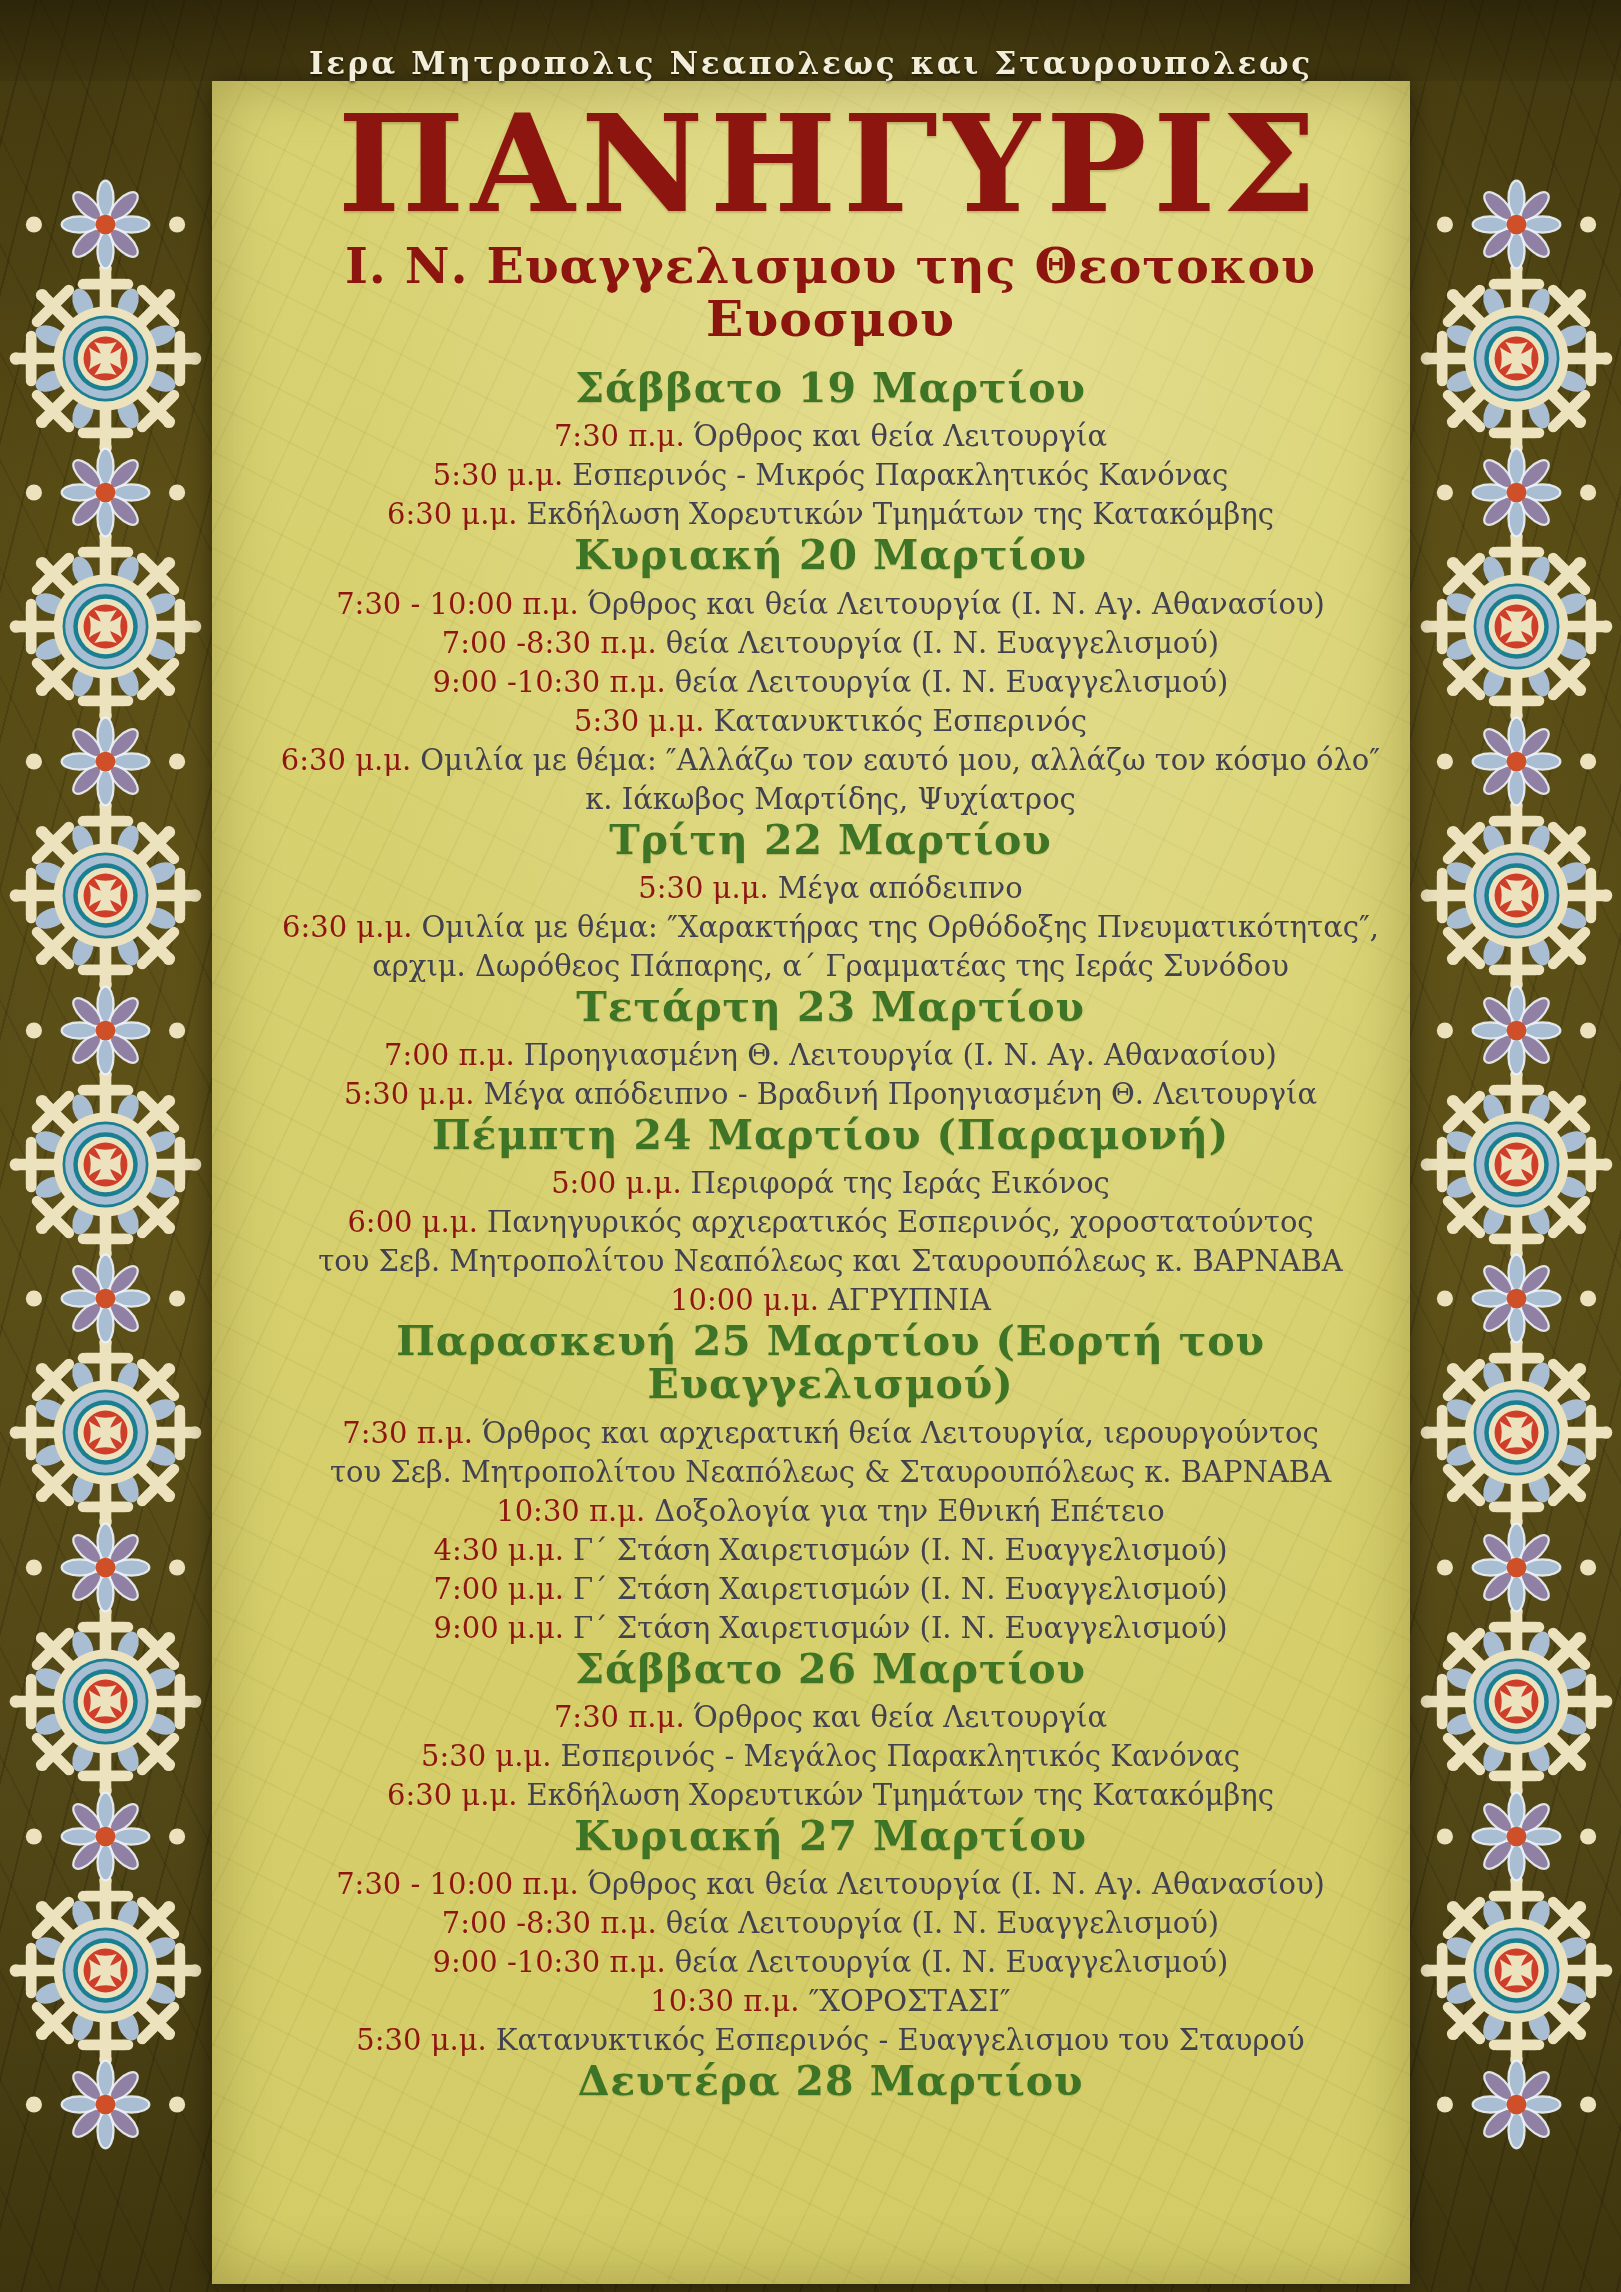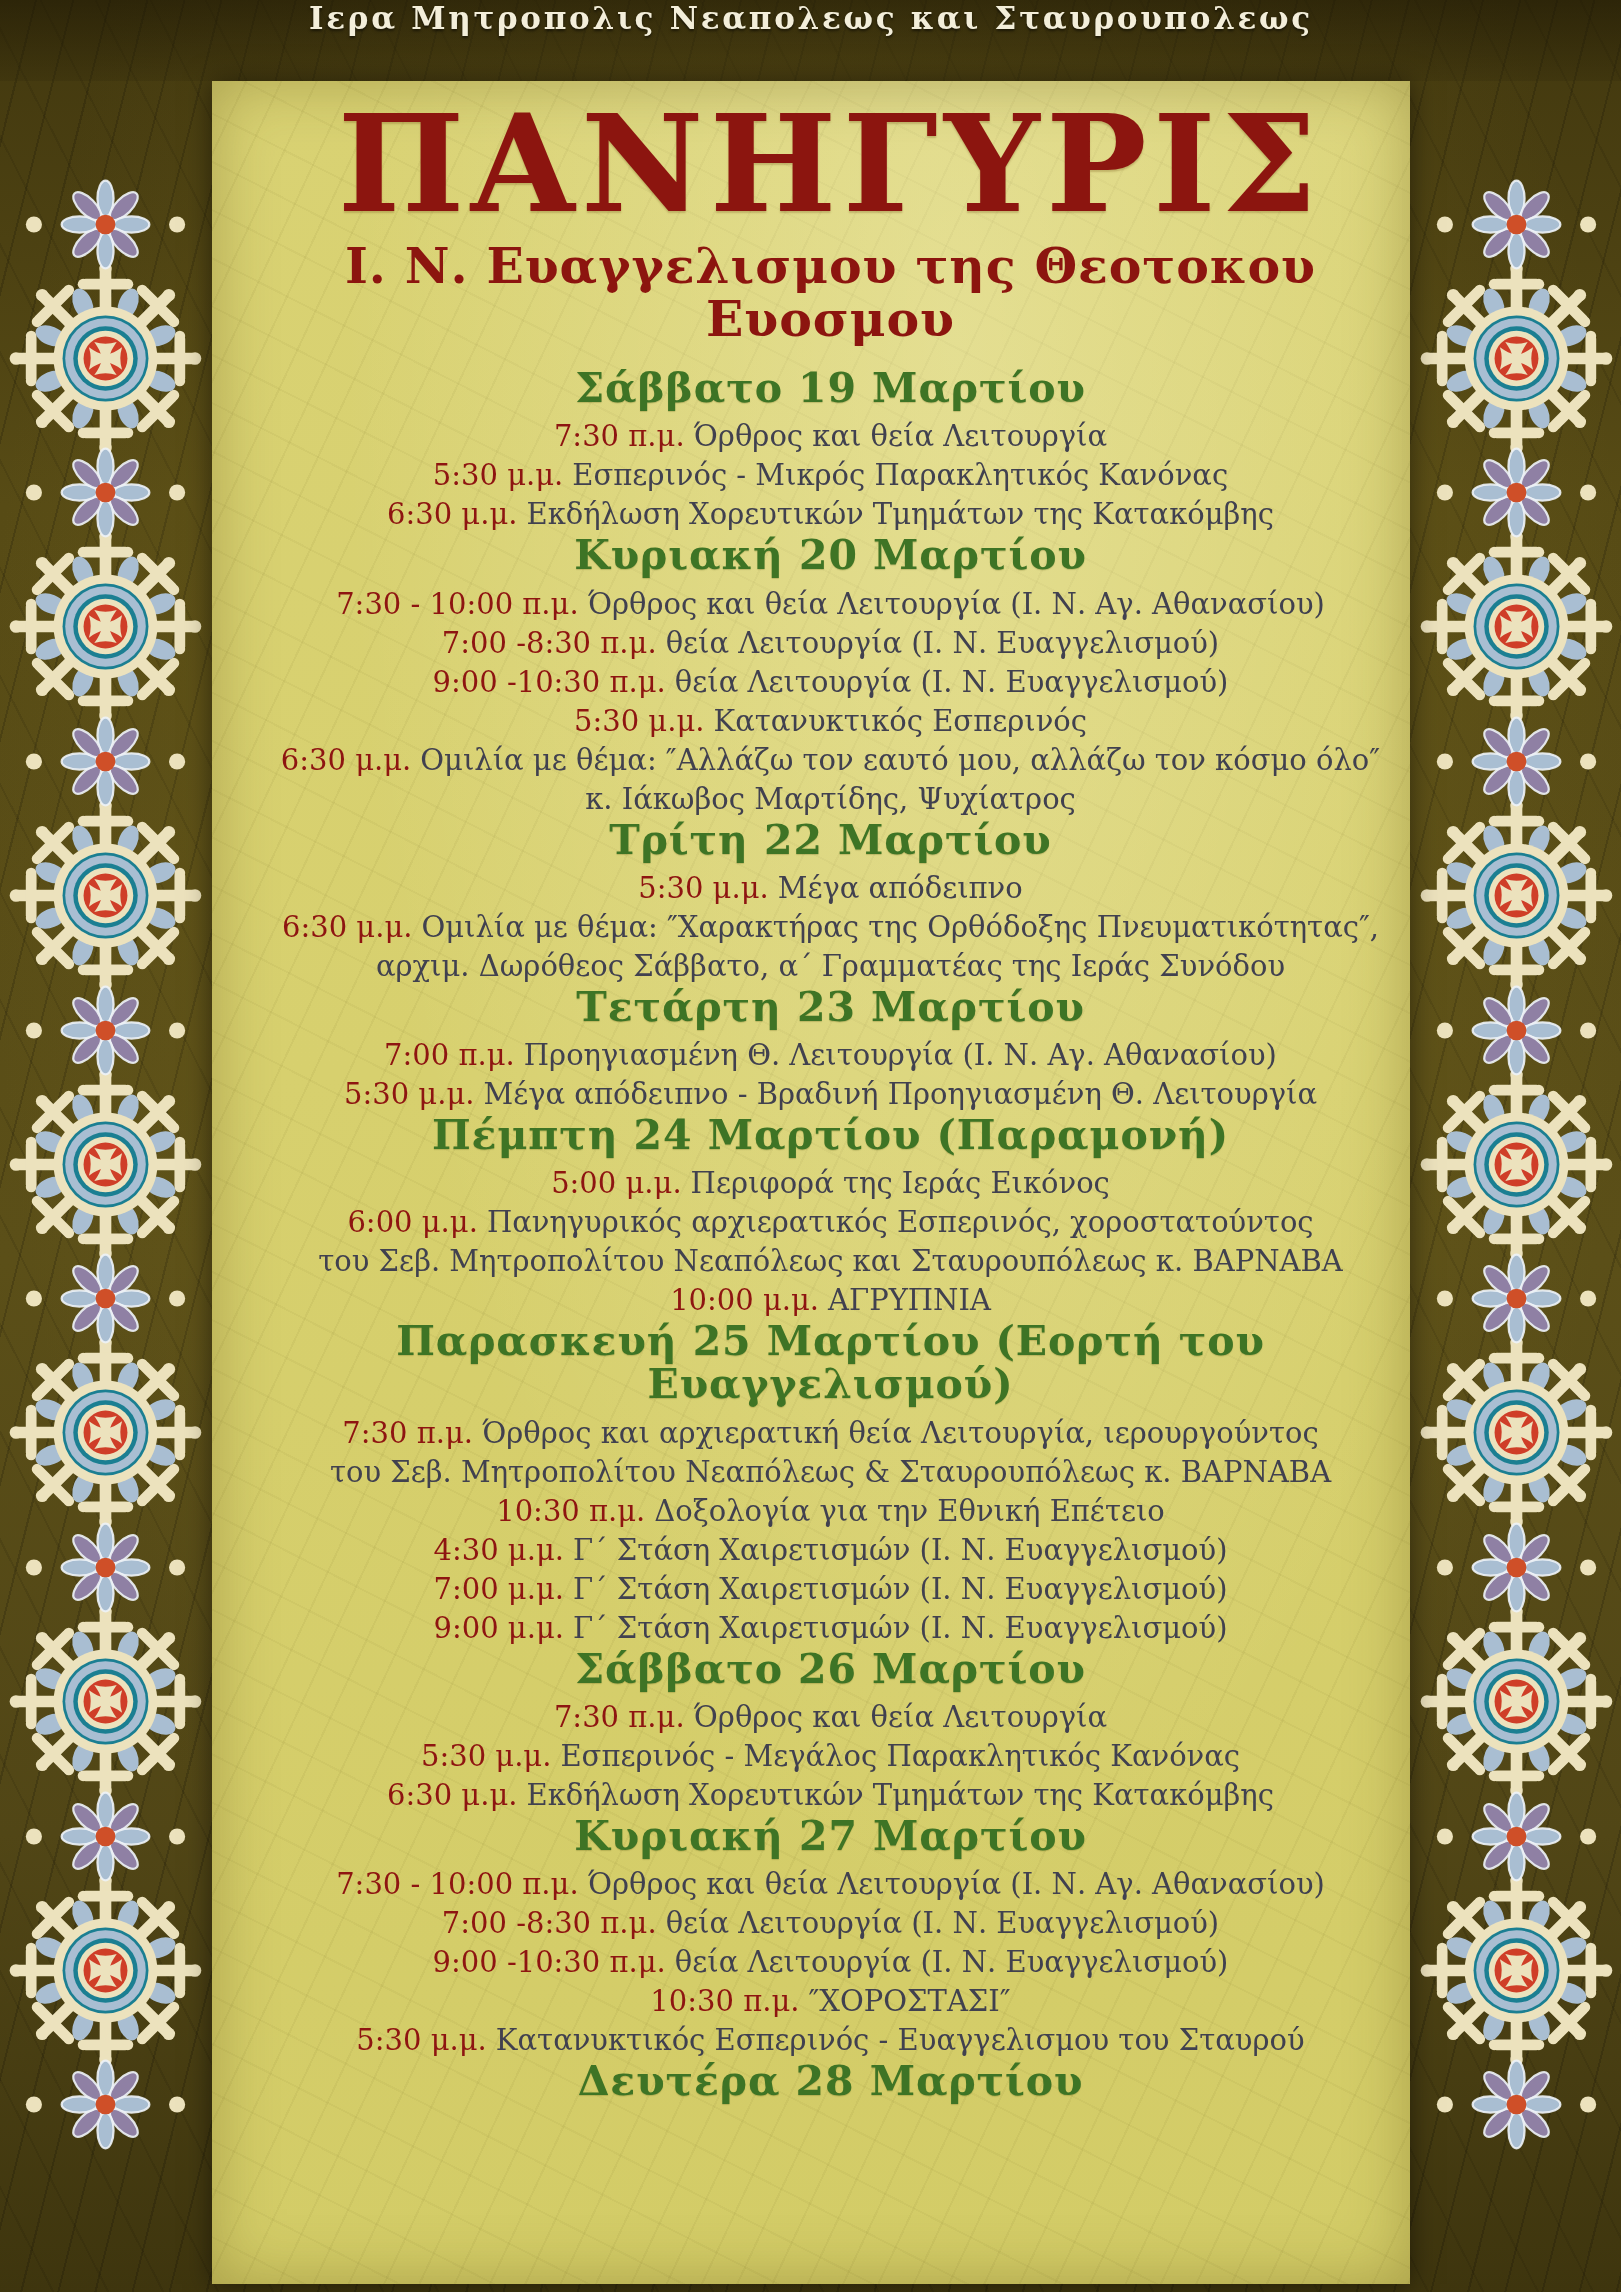--- a/index.html
+++ b/index.html
@@ -19,21 +19,21 @@
   }
 
   
   .top-strip {
     position: absolute;
     left: 0; top: 0;
     width: 100%;
     height: 81px;
     background: linear-gradient(180deg, rgba(28,22,4,0.55), rgba(48,40,10,0.25));
     display: flex;
-    align-items: flex-start;
+    align-items: flex-end;
     justify-content: center;
     z-index: 3;
   }
   .metropolis {
     color: #f3eeda;
     font-size: 31px;
     font-weight: bold;
     letter-spacing: 2.7px;
     text-shadow: 0 1.8px 2.7px rgba(0,0,0,0.55);
     white-space: nowrap;
@@ -1485,21 +1485,21 @@
         <section class="day">
     <h3 class="day-header">Τρίτη 22 Μαρτίου</h3>
     <div class="events">
             <p class="event">
     <span class="time">5:30 μ.μ.</span><span class="etext">Μέγα απόδειπνο</span>
   </p>
             <p class="event">
     <span class="time">6:30 μ.μ.</span><span class="etext">Ομιλία με θέμα: ″Χαρακτήρας της Ορθόδοξης Πνευματικότητας″,</span>
   </p>
             <p class="event cont">
-    <span class="etext">αρχιμ. Δωρόθεος Σάββατο, α΄ Γραμματέας της Ιεράς Συνόδου</span>
+    <span class="etext">αρχιμ. Δωρόθεος Πάπαρης, α΄ Γραμματέας της Ιεράς Συνόδου</span>
   </p>
           </div>
   </section>
         <section class="day">
     <h3 class="day-header">Τετάρτη 23 Μαρτίου</h3>
     <div class="events">
             <p class="event">
     <span class="time">7:00 π.μ.</span><span class="etext">Προηγιασμένη Θ. Λειτουργία (Ι. Ν. Αγ. Αθανασίου)</span>
   </p>
             <p class="event">

